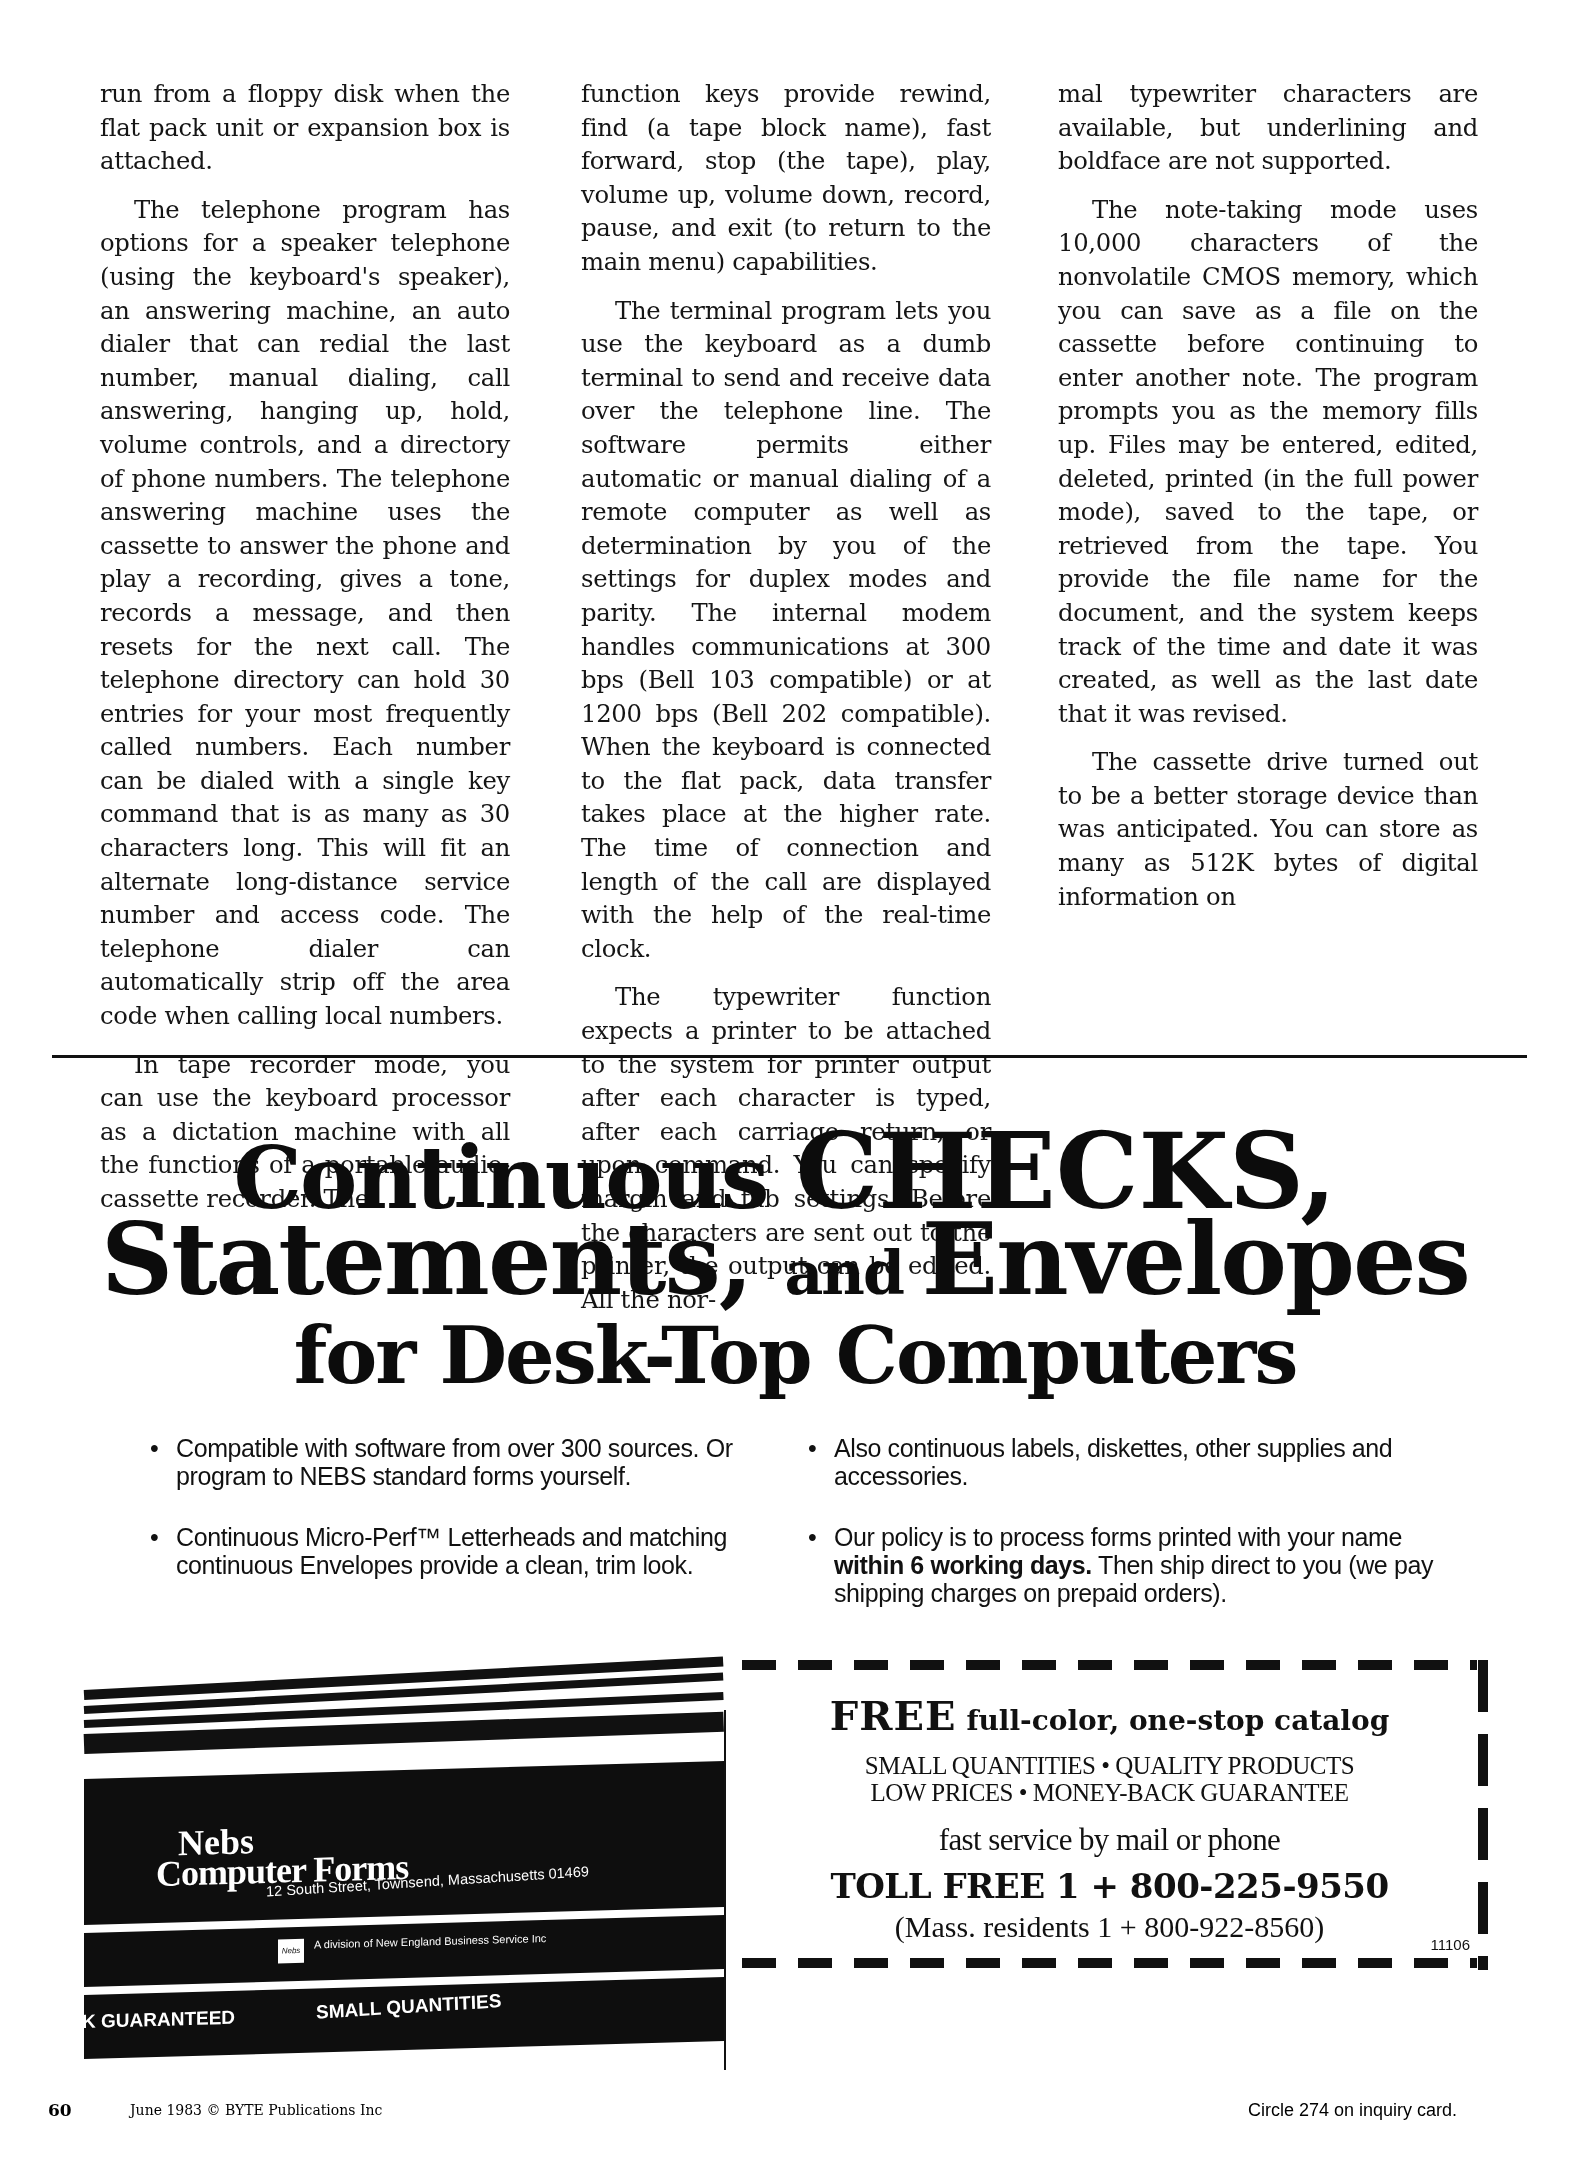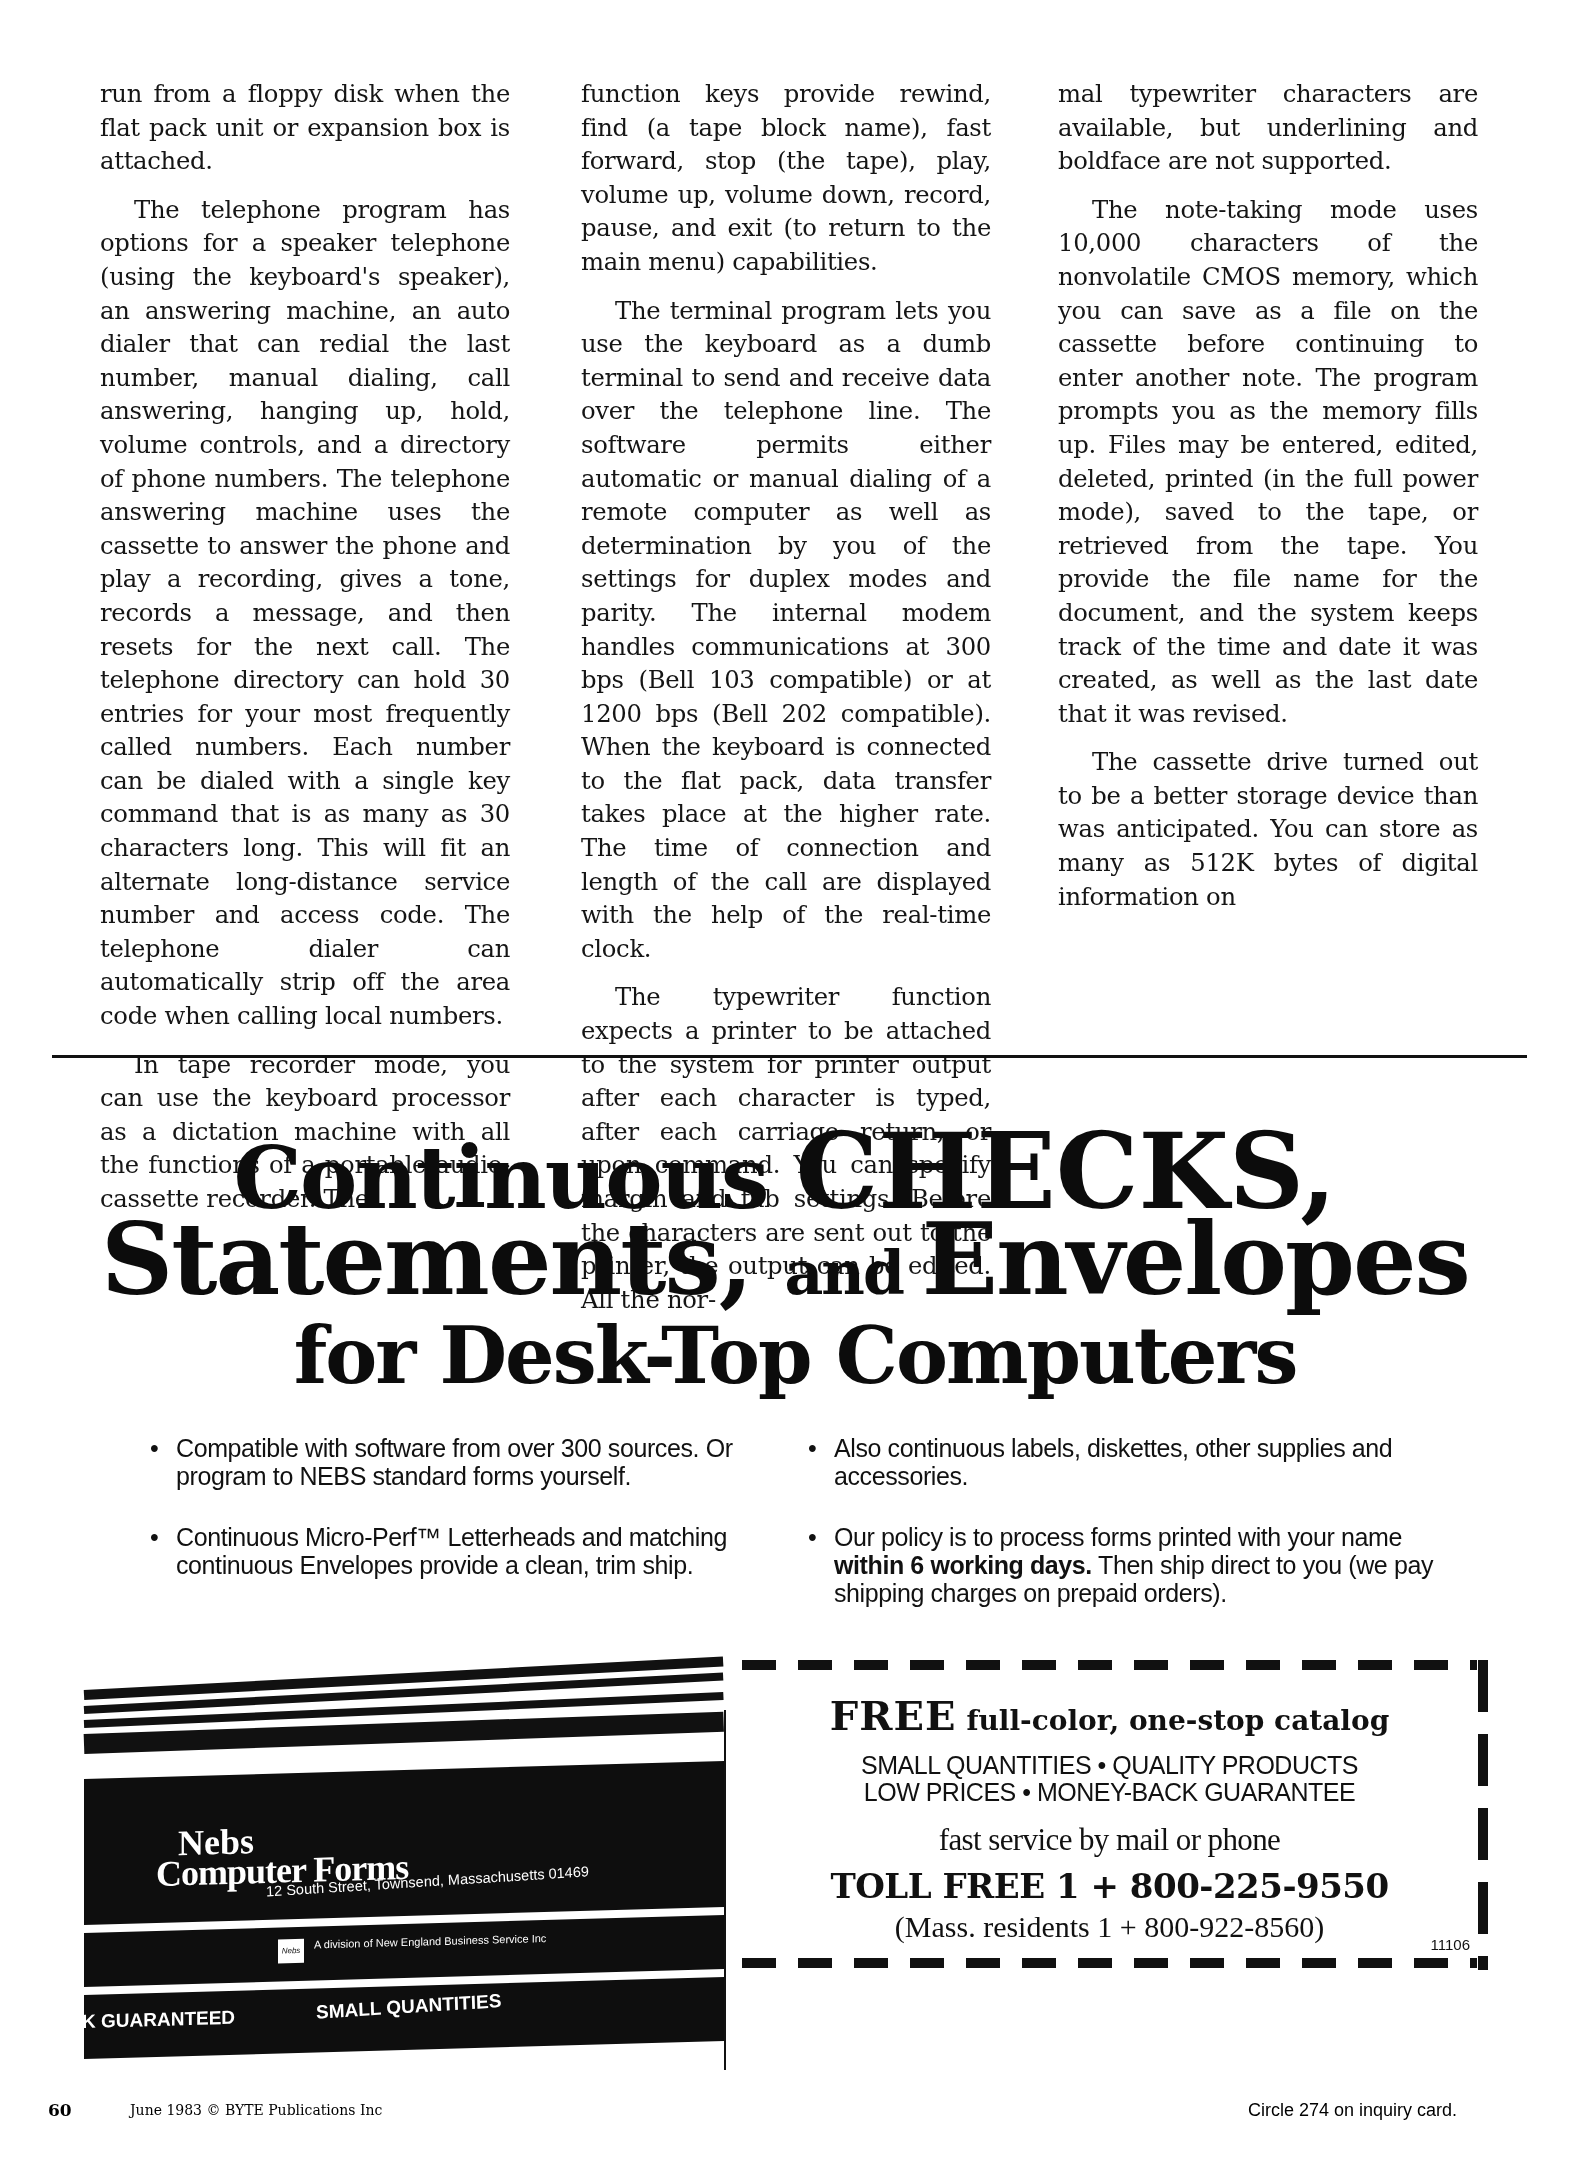--- a/index.html
+++ b/index.html
@@ -37,21 +37,21 @@
   #coupon { position: absolute; left: 742px; top: 1660px; width: 750px; height: 322px; }
   .dash-top, .dash-bot { position: absolute; left: 0; height: 10px; width: 735px;
     background: repeating-linear-gradient(90deg, #111 0 34px, transparent 34px 56px); }
   .dash-top { top: 0; }
   .dash-bot { top: 298px; }
   .dash-right { position: absolute; right: 4px; top: 0; width: 10px; height: 310px;
     background: repeating-linear-gradient(180deg, #111 0 52px, transparent 52px 74px); }
   .coupon-line { position: absolute; left: 0; width: 735px; text-align: center; }
   #c-free { top: 32px; font-family: "DejaVu Serif", serif; font-weight: bold; font-size: 28px; }
   #c-free .free { font-size: 40px; letter-spacing: 1px; margin-right: 10px; }
-  #c-q1, #c-q2 { font-family: Liberation Sans, sans-serif; font-size: 25px; line-height: 27px; letter-spacing: -0.5px; }
+  #c-q1, #c-q2 { font-family: Liberation Serif, serif; font-size: 25px; line-height: 27px; letter-spacing: -0.5px; }
   #c-q1 { top: 92px; }
   #c-q2 { top: 119px; }
   #c-fast { top: 162px; font-family: "Liberation Serif", serif; font-size: 31px; letter-spacing: -0.6px; }
   #c-toll { top: 206px; font-family: "DejaVu Serif", serif; font-weight: bold; font-size: 34px; letter-spacing: -0.5px; }
   #c-mass { top: 250px; font-family: "Liberation Serif", serif; font-size: 30px; }
   #c-code { position: absolute; right: 22px; top: 276px; font-family: "Liberation Sans", sans-serif; font-size: 15px; }
 
   
   #forms { position: absolute; left: 84px; top: 1630px; width: 670px; height: 440px; }
   .stripe { position: absolute; left: 0; height: 8px; background: #111; transform-origin: left center; }
@@ -102,21 +102,21 @@
 </div>
 <div class="headline" id="h3">for Desk-Top Computers</div>
 
 <div class="bullets" id="bl">
   <div class="bullet">
     <span class="dot">•</span>
     <span>Compatible with software from over 300 sources. Or program to NEBS standard forms yourself.</span>
   </div>
   <div class="bullet">
     <span class="dot">•</span>
-    <span>Continuous Micro-Perf™ Letterheads and matching continuous Envelopes provide a clean, trim ship.</span>
+    <span>Continuous Micro-Perf™ Letterheads and matching continuous Envelopes provide a clean, trim look.</span>
   </div>
 </div>
 <div class="bullets" id="br">
   <div class="bullet">
     <span class="dot">•</span>
     <span>Also continuous labels, diskettes, other supplies and accessories.</span>
   </div>
   <div class="bullet">
     <span class="dot">•</span>
     <span><span>Our policy is to process forms printed with your name </span><b>within 6 working days.</b><span> Then ship direct to you (we pay shipping charges on prepaid orders).</span></span>

